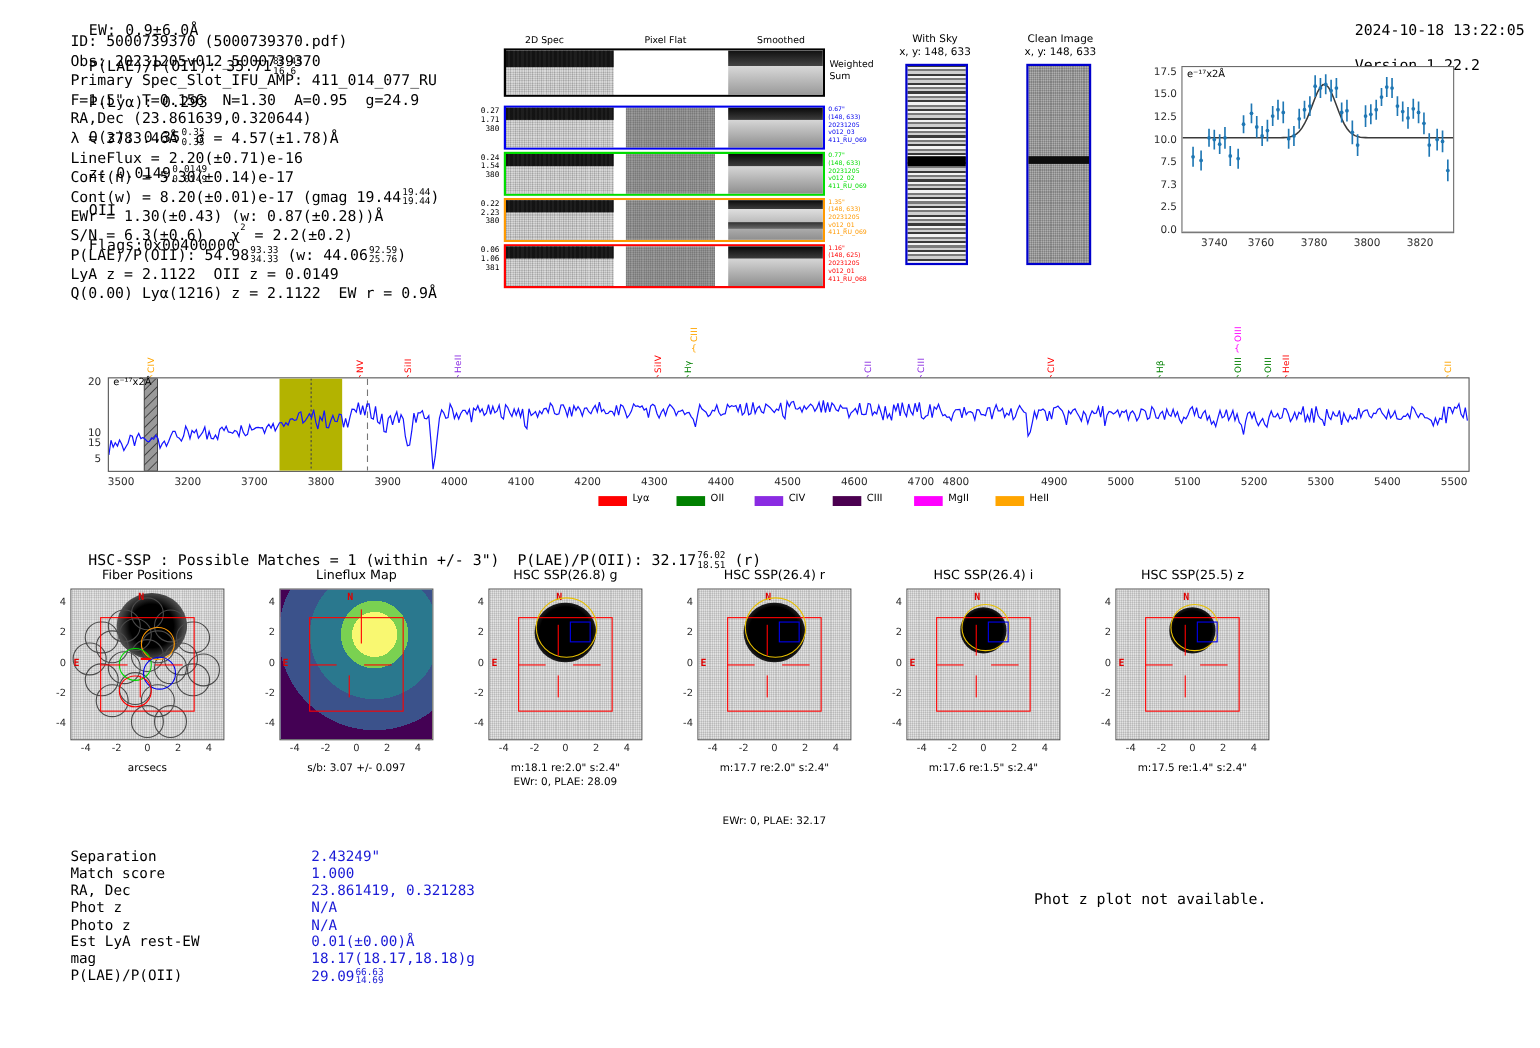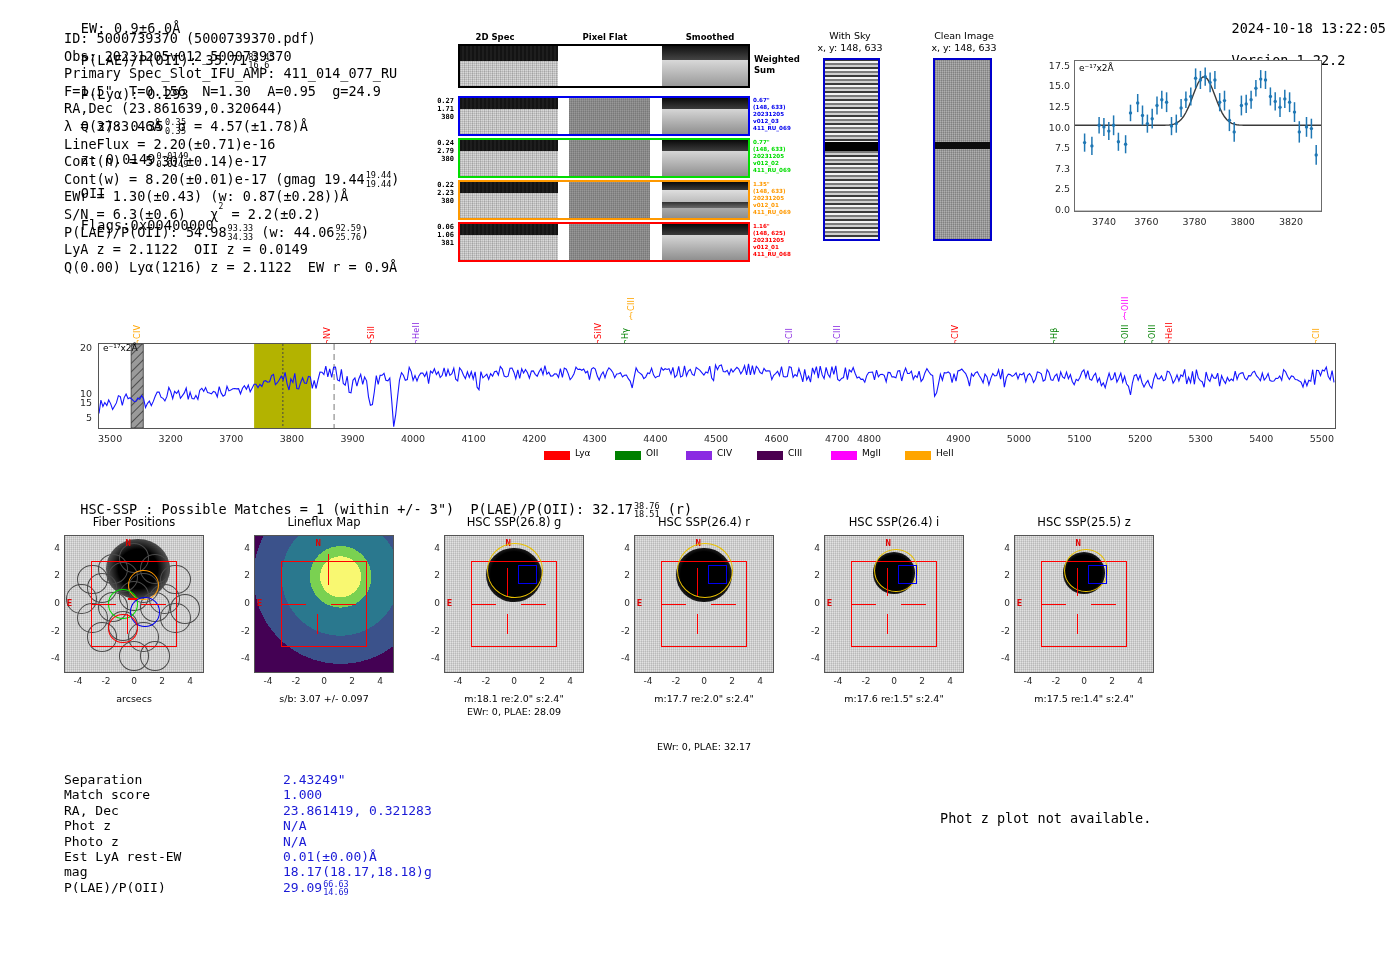--- a/index.html
+++ b/index.html
@@ -15,21 +15,21 @@
   #stamp{right:14px;top:4px;font-size:13.5px;}
   sup.f{font-size:8px;line-height:0;position:relative;top:-4px;}
   .frac{display:inline-block;vertical-align:middle;font-size:8.5px;line-height:8.5px;
         text-align:left;margin-left:1px;position:relative;top:0px;}
   .frac i{display:block;font-style:normal;}
 
   
   #idblock{left:64px;top:30px;font-size:13.5px;line-height:17.6px;}
 
   
-  #spec2d{left:440px;top:32px;width:340px;height:228px;font-weight:bold;}
+  #spec2d{left:440px;top:32px;width:340px;height:228px;}
   .colhdr{position:absolute;font-size:8.5px;text-align:center;}
   .strip{position:absolute;display:flex;box-sizing:border-box;background:#fff;}
   .cell{height:100%;}
   .gap{background:#fff;}
   .sidenum{position:absolute;font-size:7px;line-height:8px;text-align:right;color:#000;}
   .sidelab{position:absolute;font-size:5.6px;line-height:7px;}
 
   
   .tex-spec{background:
      repeating-linear-gradient(90deg,rgba(0,0,0,.12) 0 1px,rgba(255,255,255,.10) 1px 2px,rgba(0,0,0,.05) 2px 3px,rgba(255,255,255,.14) 3px 4px),
@@ -202,21 +202,21 @@
     </div>
     <div class="sidelab sans" style="left: 313px; top: 65px; width: 44px; color: rgb(0, 0, 238);">
       <div>0.67"</div>
       <div>(148, 633)</div>
       <div>20231205</div>
       <div>v012_03</div>
       <div>411_RU_069</div>
     </div>
     <div class="sidenum" style="left: -20px; top: 107px; width: 34px;">
       <div>0.24</div>
-      <div>2.79</div>
+      <div>1.54</div>
       <div>380</div>
     </div>
     <div class="sidelab sans" style="left: 313px; top: 107px; width: 44px; color: rgb(0, 221, 0);">
       <div>0.77"</div>
       <div>(148, 633)</div>
       <div>20231205</div>
       <div>v012_02</div>
       <div>411_RU_069</div>
     </div>
     <div class="sidenum" style="left: -20px; top: 149px; width: 34px;">
@@ -472,21 +472,21 @@
       <div class="legendsw" style="left: 693px; top: 176px; background: rgb(75, 0, 80);"></div>
       <div class="legendtx sans" style="left: 724px; top: 173px;">CIII</div>
       <div class="legendsw" style="left: 767px; top: 176px; background: rgb(255, 0, 255);"></div>
       <div class="legendtx sans" style="left: 798px; top: 173px;">MgII</div>
       <div class="legendsw" style="left: 841px; top: 176px; background: rgb(255, 165, 0);"></div>
       <div class="legendtx sans" style="left: 872px; top: 173px;">HeII</div>
     </div>
 </div>
 
 <div class="abs mono nowrap" id="hscline">
-  <span>HSC-SSP : Possible Matches = 1 (within +/- 3")  P(LAE)/P(OII): 32.17</span><span class="frac"><i>38.76</i><i>18.51</i></span> <span>(r)</span>
+  <span>HSC-SSP : Possible Matches = 1 (within +/- 3")  P(LAE)/P(OII): 32.17</span><span class="frac"><i>76.02</i><i>18.51</i></span> <span>(r)</span>
 </div>
 
 <div class="abs" style="left:0px;top:505px;width:1400px;height:220px;" id="panelrow">
     <div class="panel-title sans" style="left: 44px; top: 10px; width: 180px;">Fiber Positions</div>
     <div class="imgbox" style="left: 64px; top: 30px; width: 140px; height: 138px;">
       <div class="tex-gray" style="position:absolute;inset:0;"></div>
       <div style="position:absolute;left:30%;top:2%;width:46%;height:44%;border-radius:50%;background:radial-gradient(circle,#000 45%,#555 72%,rgba(180,180,180,0) 100%);"></div>
       <div class="circ" style="left:9%;top:21%;width:22%;height:22%;border:1px solid #4a4a4a;"></div>
       <div class="circ" style="left:24%;top:13%;width:22%;height:22%;border:1px solid #4a4a4a;"></div>
       <div class="circ" style="left:39%;top:5%;width:22%;height:22%;border:1px solid #4a4a4a;"></div>

